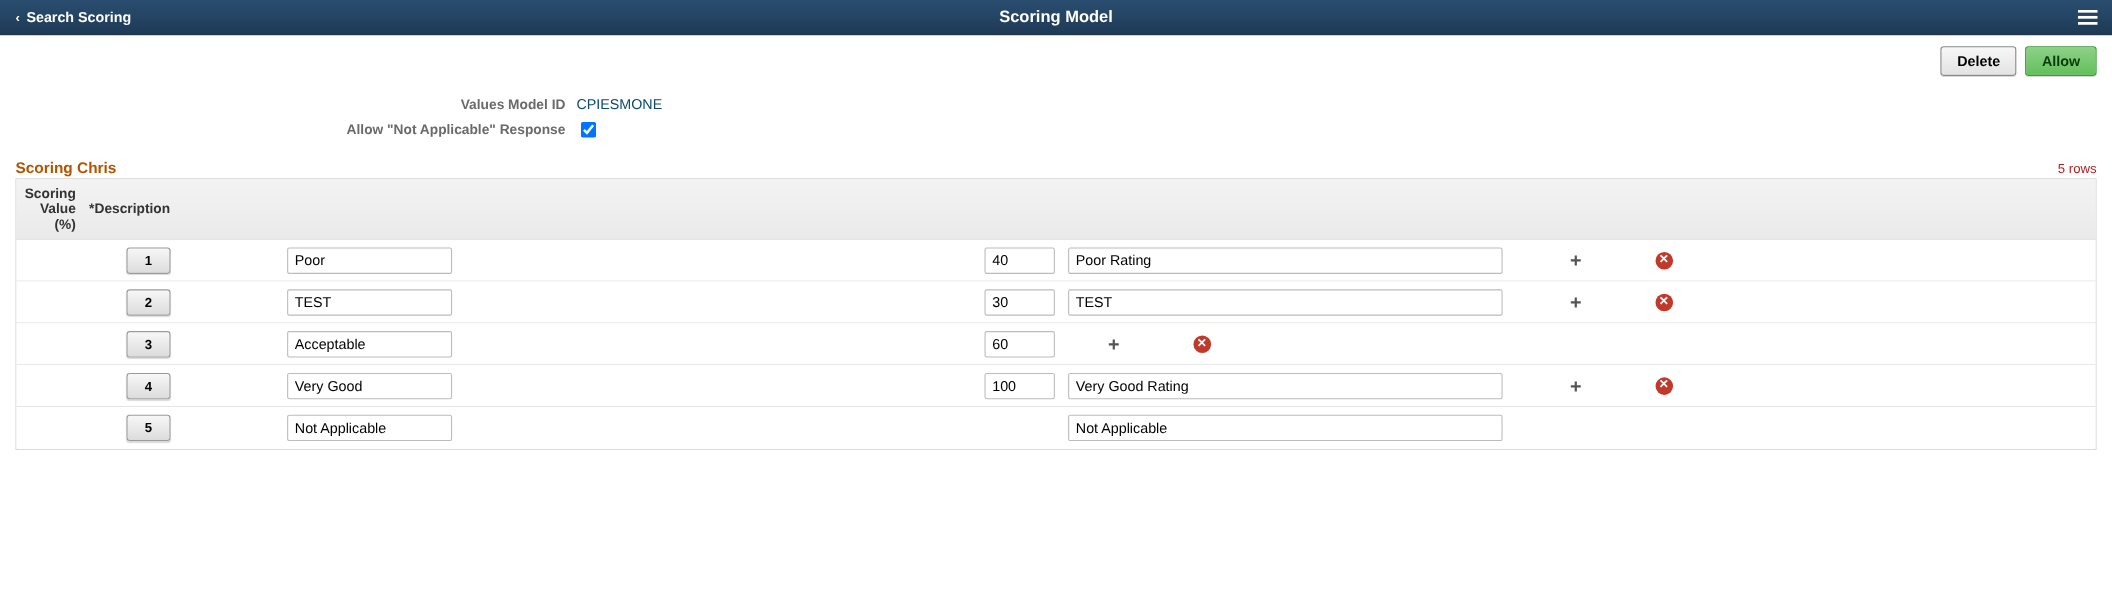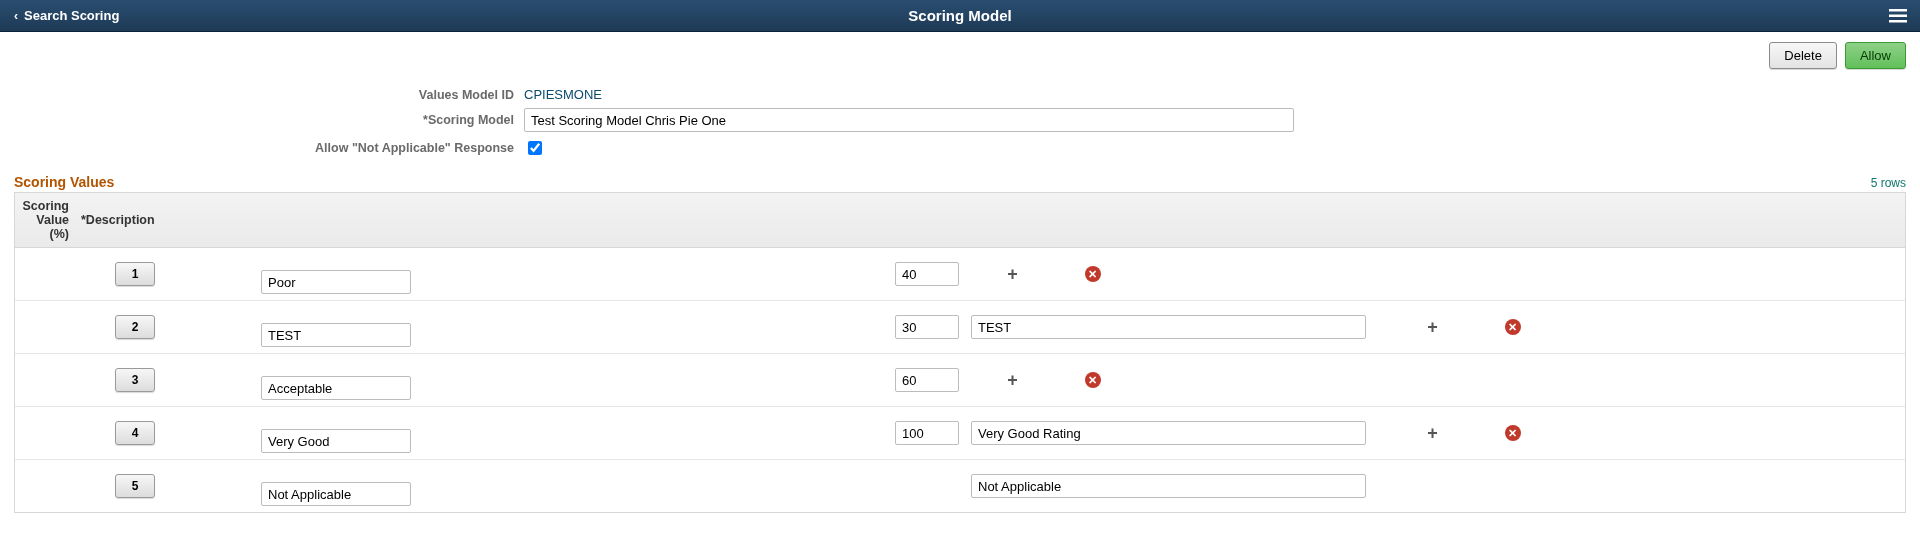--- a/index.html
+++ b/index.html
@@ -51,21 +51,21 @@
 
   
   .action-row {
     display: flex;
     justify-content: flex-end;
     padding: 10px 14px 4px 14px;
     gap: 8px;
   }
   .btn {
     font-size: 13px;
-    font-weight: normal;
+    font-weight: bold;
     padding: 5px 14px;
     border: 1px solid #8a8a8a;
     border-radius: 3px;
     background: linear-gradient(to bottom, #f7f7f7, #e3e3e3);
     cursor: pointer;
     box-shadow: 0 1px 0 rgba(0,0,0,0.15);
   }
   .btn.save {
     background: linear-gradient(to bottom, #8ed088, #62c05a);
     border: 1px solid #3a9a34;
@@ -112,21 +112,21 @@
     align-items: flex-end;
     justify-content: space-between;
     padding: 4px 14px 2px 14px;
   }
   .section-title {
     color: #b25400;
     font-weight: bold;
     font-size: 14px;
   }
   .row-count {
-    color: #0f766e;
+    color: #b91c1c;
     font-size: 12px;
   }
 
   
   .grid {
     margin: 0 14px 14px 14px;
     border: 1px solid #d7d7d7;
   }
   .grid-header {
     display: flex;
@@ -172,21 +172,21 @@
     box-shadow: 0 1px 1px rgba(0,0,0,0.15);
   }
   .cell-input {
     height: 24px;
     border: 1px solid #bcbcbc;
     border-radius: 2px;
     padding: 2px 6px;
     font-size: 13px;
     width: 100%;
   }
-  .col-rating .cell-input { width: 150px; margin-top: 16px; }
+  .col-rating .cell-input { width: 150px; }
   .col-score .cell-input  { width: 64px; text-align: left; }
   .col-desc  .cell-input  { width: 395px; }
 
   .icon-btn {
     width: 22px; height: 22px;
     display: flex; align-items: center; justify-content: center;
     cursor: pointer;
   }
   .plus-icon {
     font-size: 18px;
@@ -227,31 +227,27 @@
   <button class="btn">Delete</button>
   <button class="btn save">Allow</button>
 </div>
 
 <div class="form-area">
   <div class="form-row">
     <div class="form-label">Values Model ID</div>
     <div class="form-value-text">CPIESMONE</div>
   </div>
   <div class="form-row">
-    <div class="form-label">*Scoring Model</div>
-    <input class="form-input" type="text" value="Test Scoring Model Chris Pie One" style="">
-  </div>
-  <div class="form-row">
     <div class="form-label">Allow "Not Applicable" Response</div>
     <input class="checkbox" type="checkbox" id="allow-na-cb" checked="" style="">
   </div>
 </div>
 
 <div class="section-bar">
-  <div class="section-title">Scoring Values</div>
+  <div class="section-title">Scoring Chris</div>
   <div class="row-count">5 rows</div>
 </div>
 
 <div class="grid">
   <div class="grid-header">
     <div class="col col-score">Scoring Value (%)</div>
     <div class="col col-desc">*Description</div>
     <div class="col col-add"></div>
     <div class="col col-del"></div>
   </div>
@@ -259,20 +255,23 @@
       <div class="grid-row">
         <div class="col col-order">
           <button class="order-btn">1</button>
         </div>
         <div class="col col-rating">
           <input type="text" class="cell-input" value="Poor" style="">
         </div>
         <div class="col col-score">
           <input type="text" class="cell-input" value="40" style="">
         </div>
+        <div class="col col-desc">
+          <input type="text" class="cell-input" value="Poor Rating" style="">
+        </div>
         <div class="col col-add">
           <div class="icon-btn">
             <span class="plus-icon">+</span>
           </div>
         </div>
         <div class="col col-del">
           <div class="icon-btn">
             <div class="del-circle">✕</div>
           </div>
         </div>

